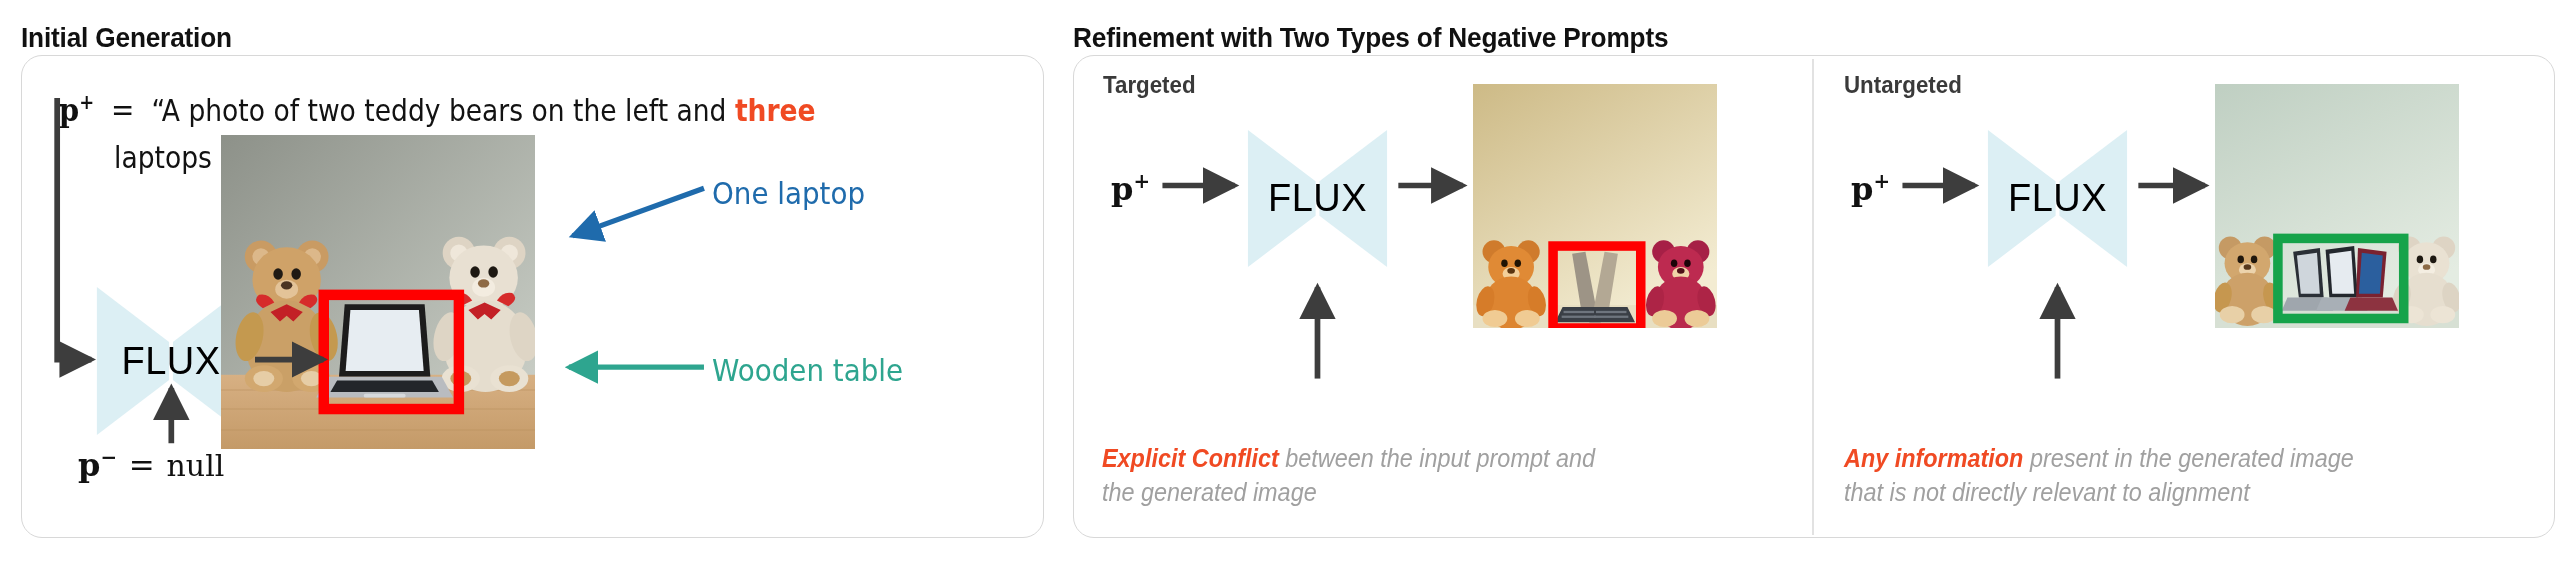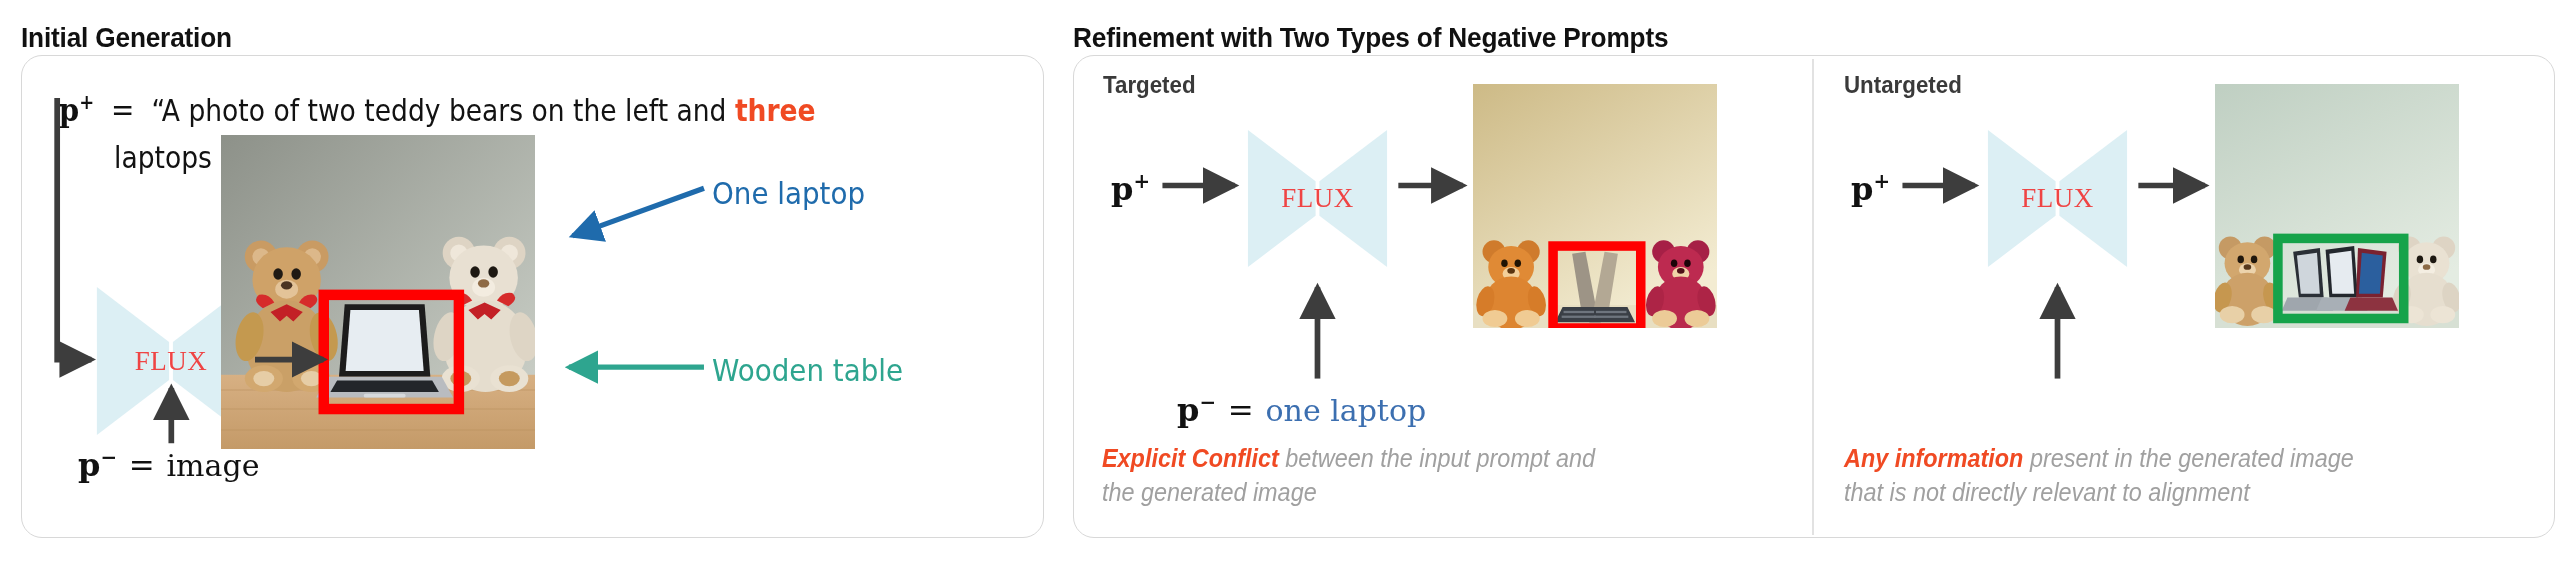--- a/index.html
+++ b/index.html
@@ -38,21 +38,21 @@
   .nullval{font-family:"DejaVu Serif",serif;font-size:30px;color:#111;}
   .negval-blue{font-family:"DejaVu Serif",serif;font-size:30px;color:#3c6fb0;}
   .negval-teal{font-family:"DejaVu Serif",serif;font-size:30px;color:#2ea58f;}
 
   
   .flux-wrap{position:absolute;}
   .flux-wrap svg{display:block;}
   .flux-text{
     position:absolute;left:0;top:0;width:100%;height:100%;
     display:flex;align-items:center;justify-content:center;
-    font-family:Liberation Serif, serif;font-size:27px;color:#ef4444;
+    font-family:Liberation Sans, sans-serif;font-size:38px;color:#000000;
     letter-spacing:0.5px;pointer-events:none;
   }
 
   
   .genimg{position:absolute;overflow:hidden;}
   .genimg svg{display:block;}
 
   
   .callout{
     position:absolute;white-space:nowrap;
@@ -95,21 +95,21 @@
     <svg width="152" height="152" viewBox="0 0 160 160" aria-hidden="true">
       <polygon points="2,2 78,60 78,100 2,158" fill="#dceff4"></polygon>
       <polygon points="158,2 82,60 82,100 158,158" fill="#dceff4"></polygon>
     </svg>
     <div class="flux-text">FLUX</div>
   </div>
 
   <div style="position:absolute;left:78px;top:445px;white-space:nowrap;">
     <span class="mathp"><span>p</span><sup>−</sup></span>
     <span class="eq" style="margin:0 7.6px;">=</span>
-    <span class="nullval">image</span>
+    <span class="nullval">null</span>
   </div>
 
   <div class="genimg" style="left:221px;top:135px;width:314px;height:314px;">
     <svg width="314" height="314" viewBox="0 0 330 330">
       <defs>
         <linearGradient id="bg0" x1="0" y1="0" x2="1" y2="1">
           <stop offset="0" stop-color="#8d9189"></stop>
           <stop offset="1" stop-color="#cfd4cc"></stop>
         </linearGradient>
         <linearGradient id="wood0" x1="0" y1="0" x2="0" y2="1">
@@ -194,25 +194,20 @@
   </div>
 
   <div class="flux-wrap" style="left:1246px;top:128px;width:143px;height:141px;">
     <svg width="143" height="141" viewBox="0 0 150 148" aria-hidden="true">
       <polygon points="2,2 73,56 73,92 2,146" fill="#dceff4"></polygon>
       <polygon points="148,2 77,56 77,92 148,146" fill="#dceff4"></polygon>
     </svg>
     <div class="flux-text">FLUX</div>
   </div>
 
-  <div style="position:absolute;left:1177px;top:390px;white-space:nowrap;">
-    <span class="mathp"><span>p</span><sup>−</sup></span>
-    <span class="eq" style="margin:0 7.6px;">=</span>
-    <span class="negval-blue">one laptop</span>
-  </div>
 
   <div class="genimg" style="left:1473px;top:84px;width:244px;height:244px;">
     <svg width="244" height="244" viewBox="0 0 256 256">
       <defs>
         <linearGradient id="bg1" x1="0" y1="0" x2="0.6" y2="1">
           <stop offset="0" stop-color="#cdba86"></stop>
           <stop offset="1" stop-color="#f3ecd2"></stop>
         </linearGradient>
       </defs>
       <rect x="0" y="0" width="256" height="256" fill="url(#bg1)"></rect>

